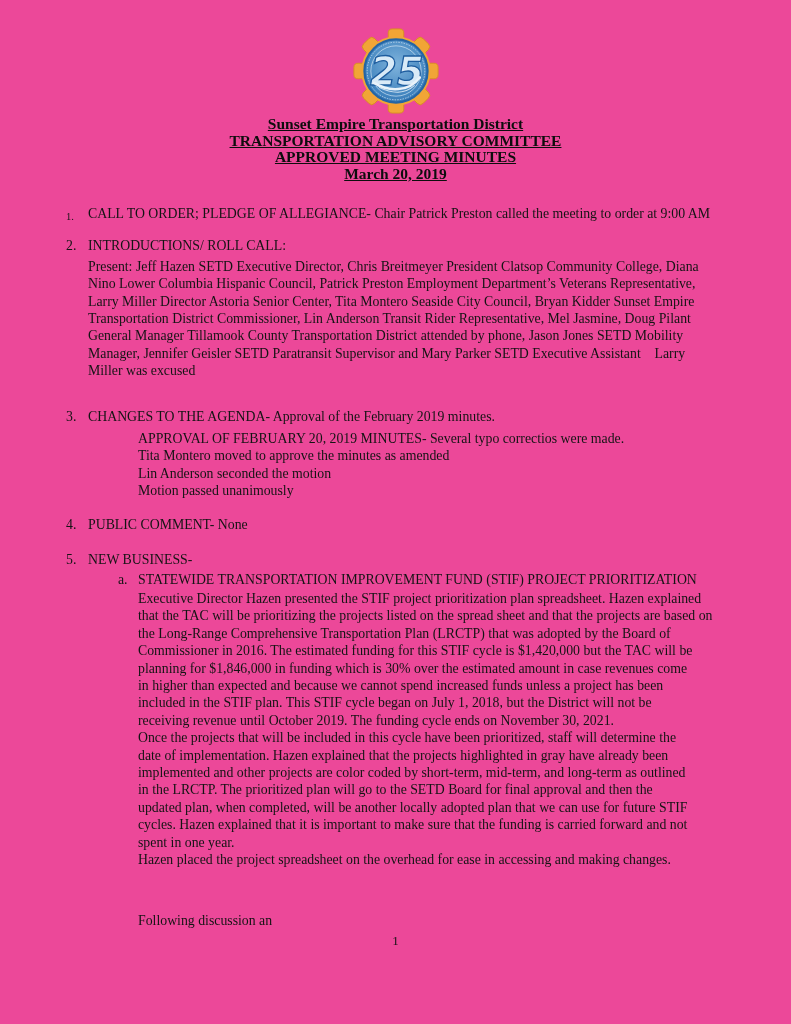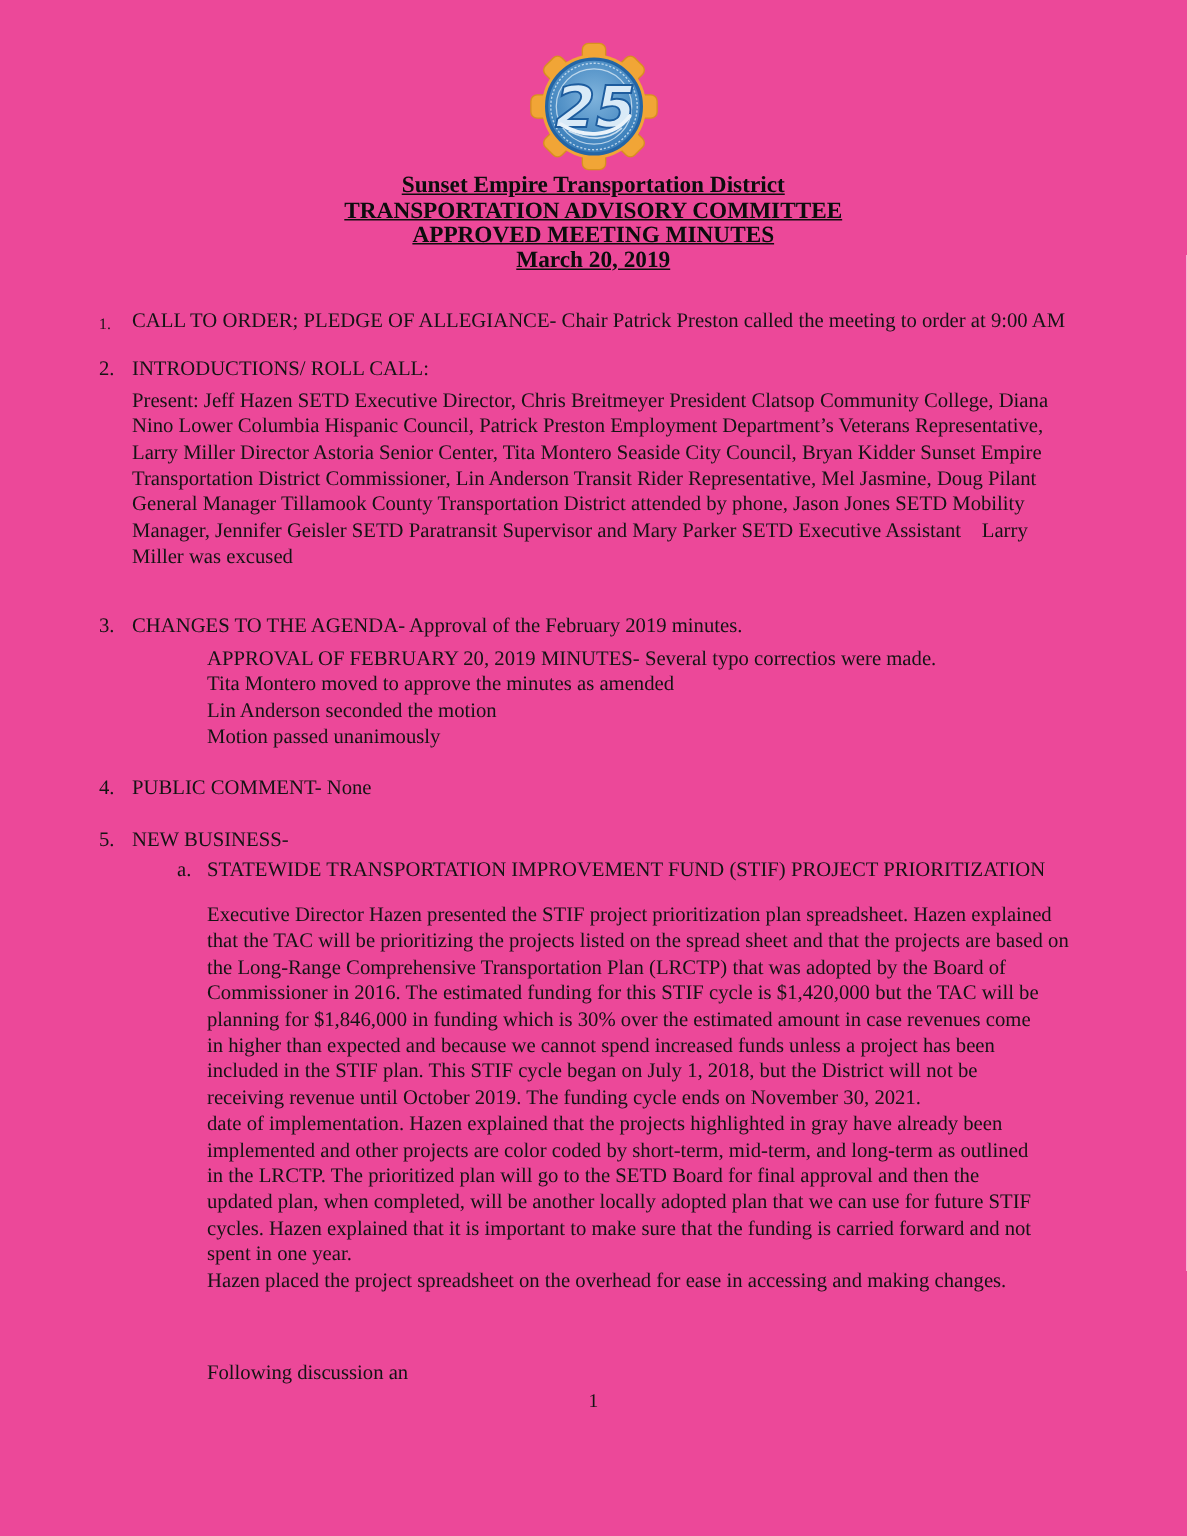--- a/index.html
+++ b/index.html
@@ -30,21 +30,21 @@
   .suba-row{position:relative;margin-left:118px;padding-left:20px;margin-top:2px;}
   .suba-row .num{left:0;}
 
   .m-item1{margin-top:23px;}
   .m-item2{margin-top:15px;}
   .m-present{margin-top:3px;}
   .m-item3{margin-top:28px;}
   .m-sub3{margin-top:5px;}
   .m-item4{margin-top:16px;}
   .m-item5{margin-top:18px;}
-  .m-para{margin-top:13px;}
+  .m-para{margin-top:2px;}
   .m-closing{margin-top:44px;}
 
   .page-number{margin-top:2px;text-align:center;font-size:13px;}
 </style>
 </head>
 <body>
 
 <div class="page">
 
   <div class="logo-wrap">
@@ -128,20 +128,21 @@
   </div>
   <div class="indent-block m-para">
       <div class="line">Executive Director Hazen presented the STIF project prioritization plan spreadsheet. Hazen explained</div>
       <div class="line">that the TAC will be prioritizing the projects listed on the spread sheet and that the projects are based on</div>
       <div class="line">the Long-Range Comprehensive Transportation Plan (LRCTP) that was adopted by the Board of</div>
       <div class="line">Commissioner in 2016. The estimated funding for this STIF cycle is $1,420,000 but the TAC will be</div>
       <div class="line">planning for $1,846,000 in funding which is 30% over the estimated amount in case revenues come</div>
       <div class="line">in higher than expected and because we cannot spend increased funds unless a project has been</div>
       <div class="line">included in the STIF plan. This STIF cycle began on July 1, 2018, but the District will not be</div>
       <div class="line">receiving revenue until October 2019. The funding cycle ends on November 30, 2021.</div>
+      <div class="line">Once the projects that will be included in this cycle have been prioritized, staff will determine the</div>
       <div class="line">date of implementation. Hazen explained that the projects highlighted in gray have already been</div>
       <div class="line">implemented and other projects are color coded by short-term, mid-term, and long-term as outlined</div>
       <div class="line">in the LRCTP. The prioritized plan will go to the SETD Board for final approval and then the</div>
       <div class="line">updated plan, when completed, will be another locally adopted plan that we can use for future STIF</div>
       <div class="line">cycles. Hazen explained that it is important to make sure that the funding is carried forward and not</div>
       <div class="line">spent in one year.</div>
       <div class="line">Hazen placed the project spreadsheet on the overhead for ease in accessing and making changes.</div>
     </div>
   <div class="indent-block m-closing">
       <div class="line">Following discussion an</div>

